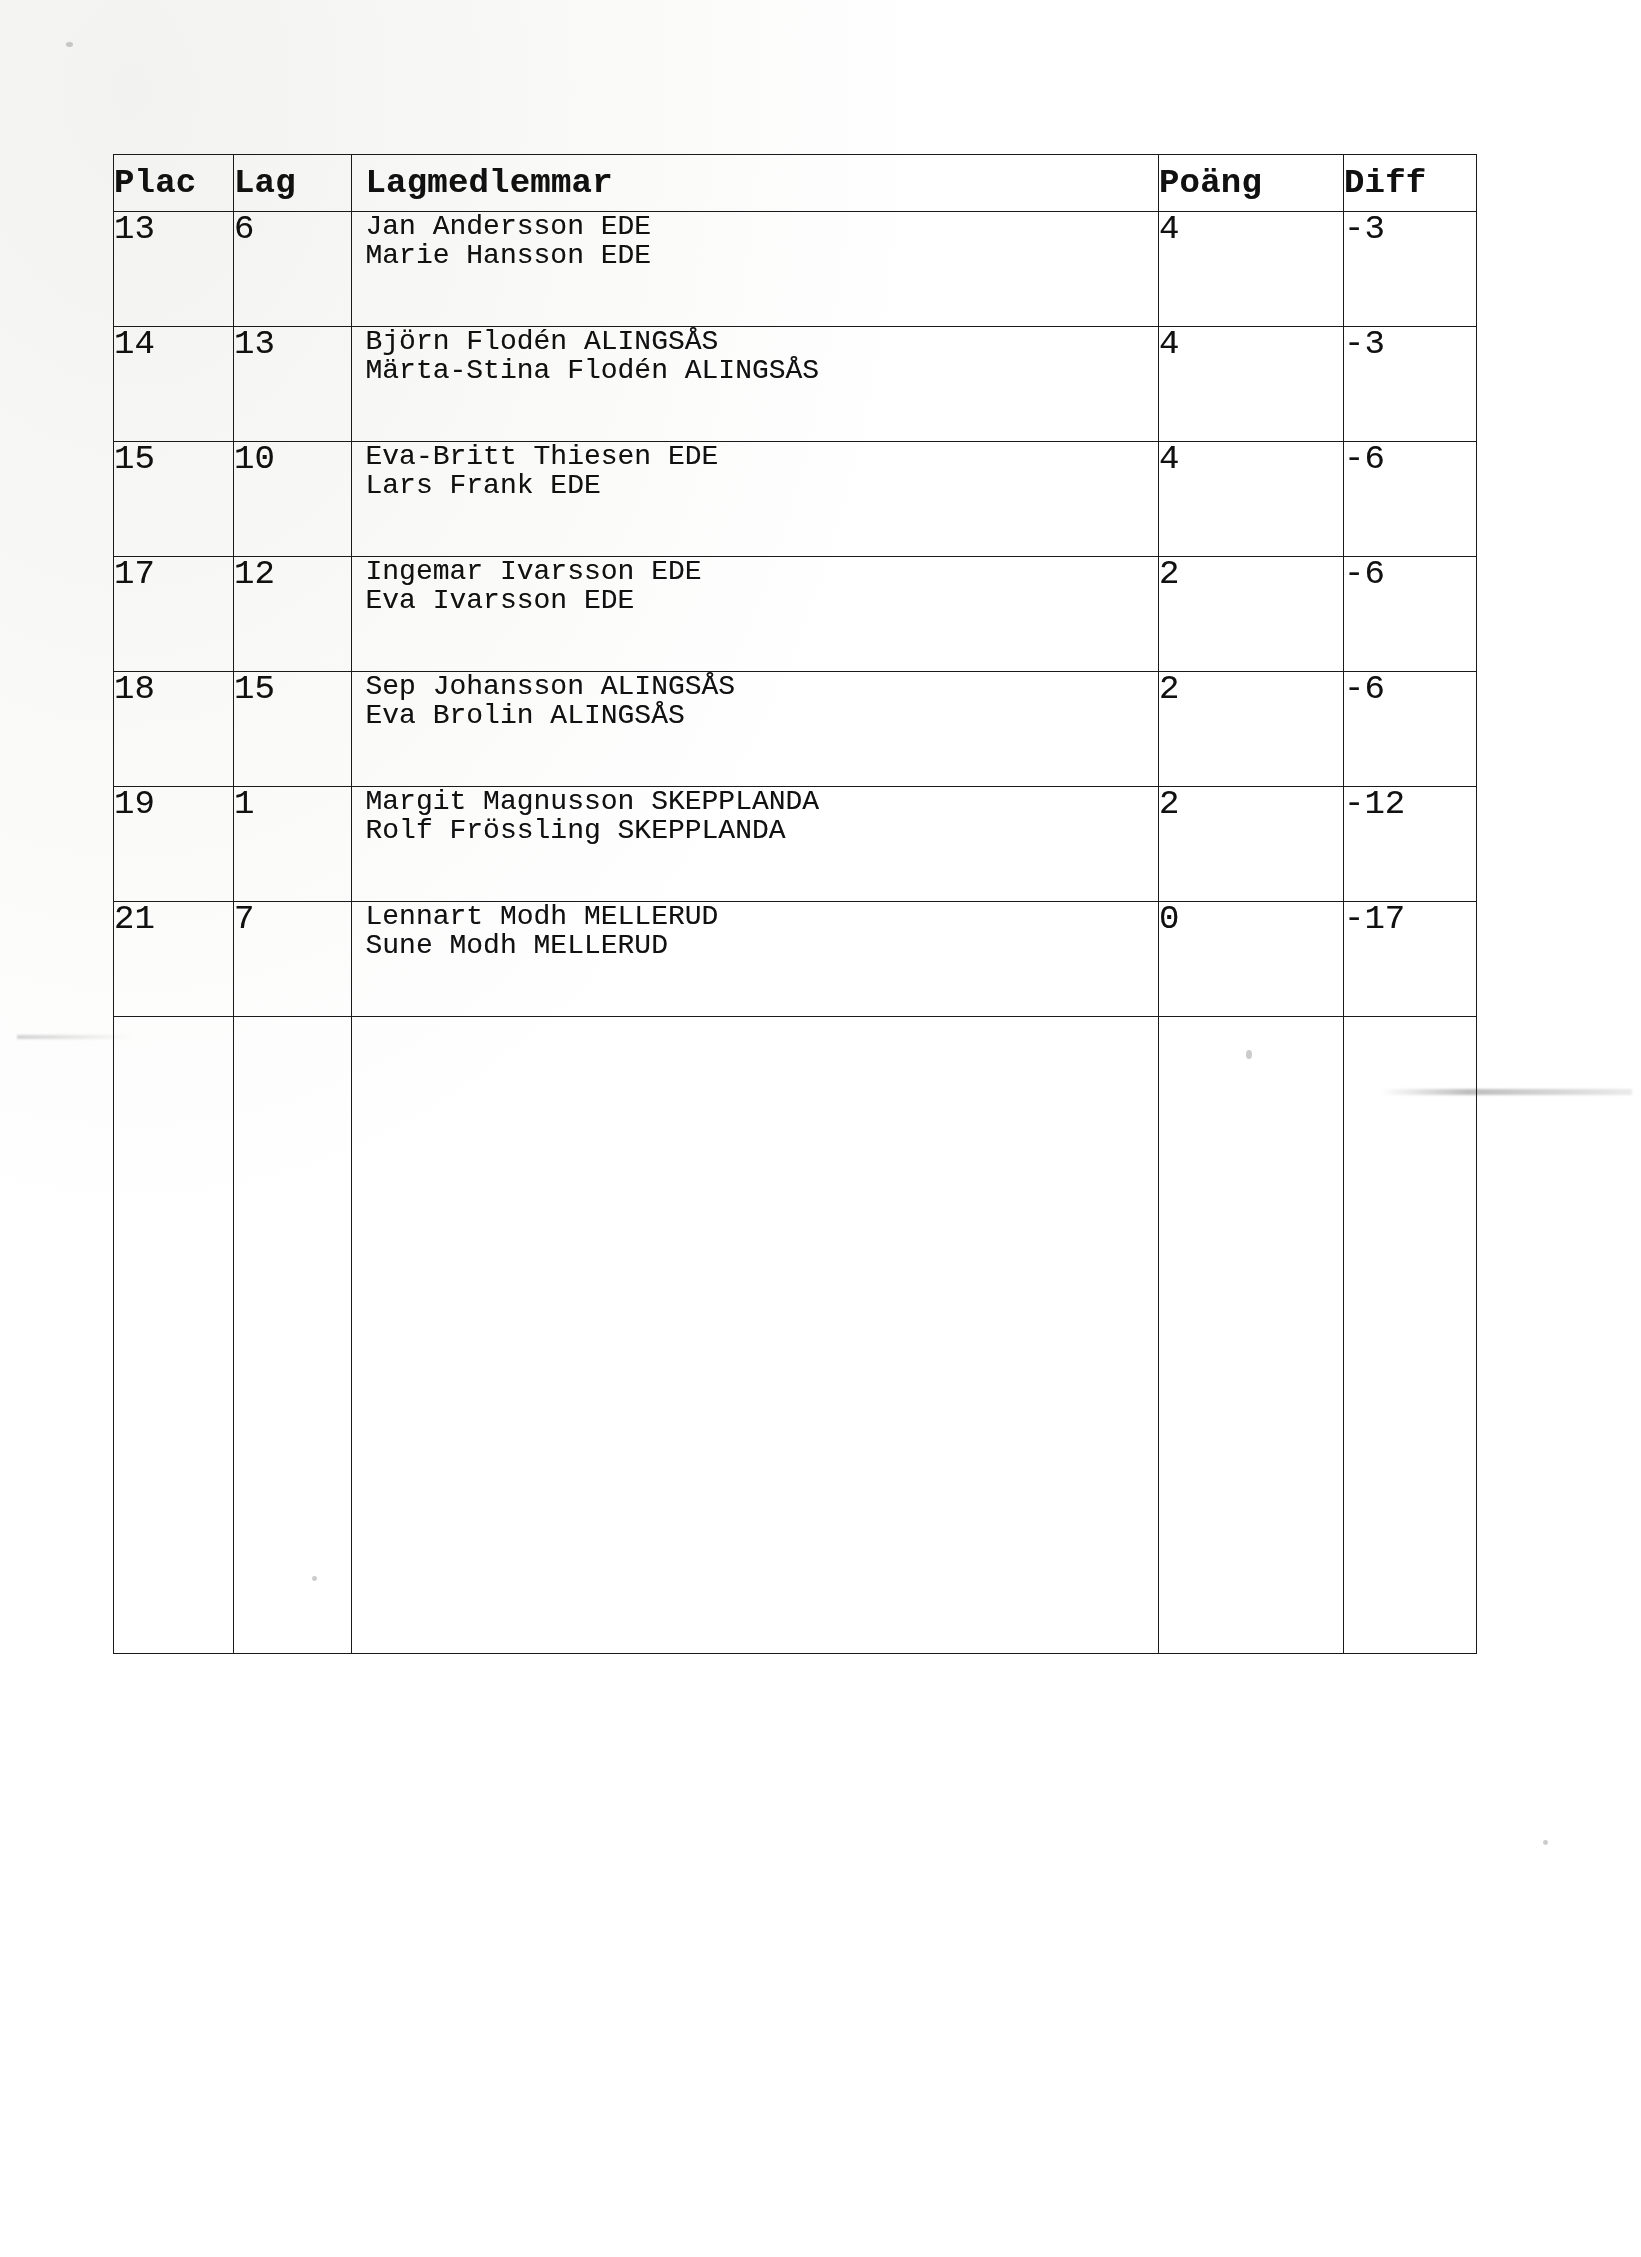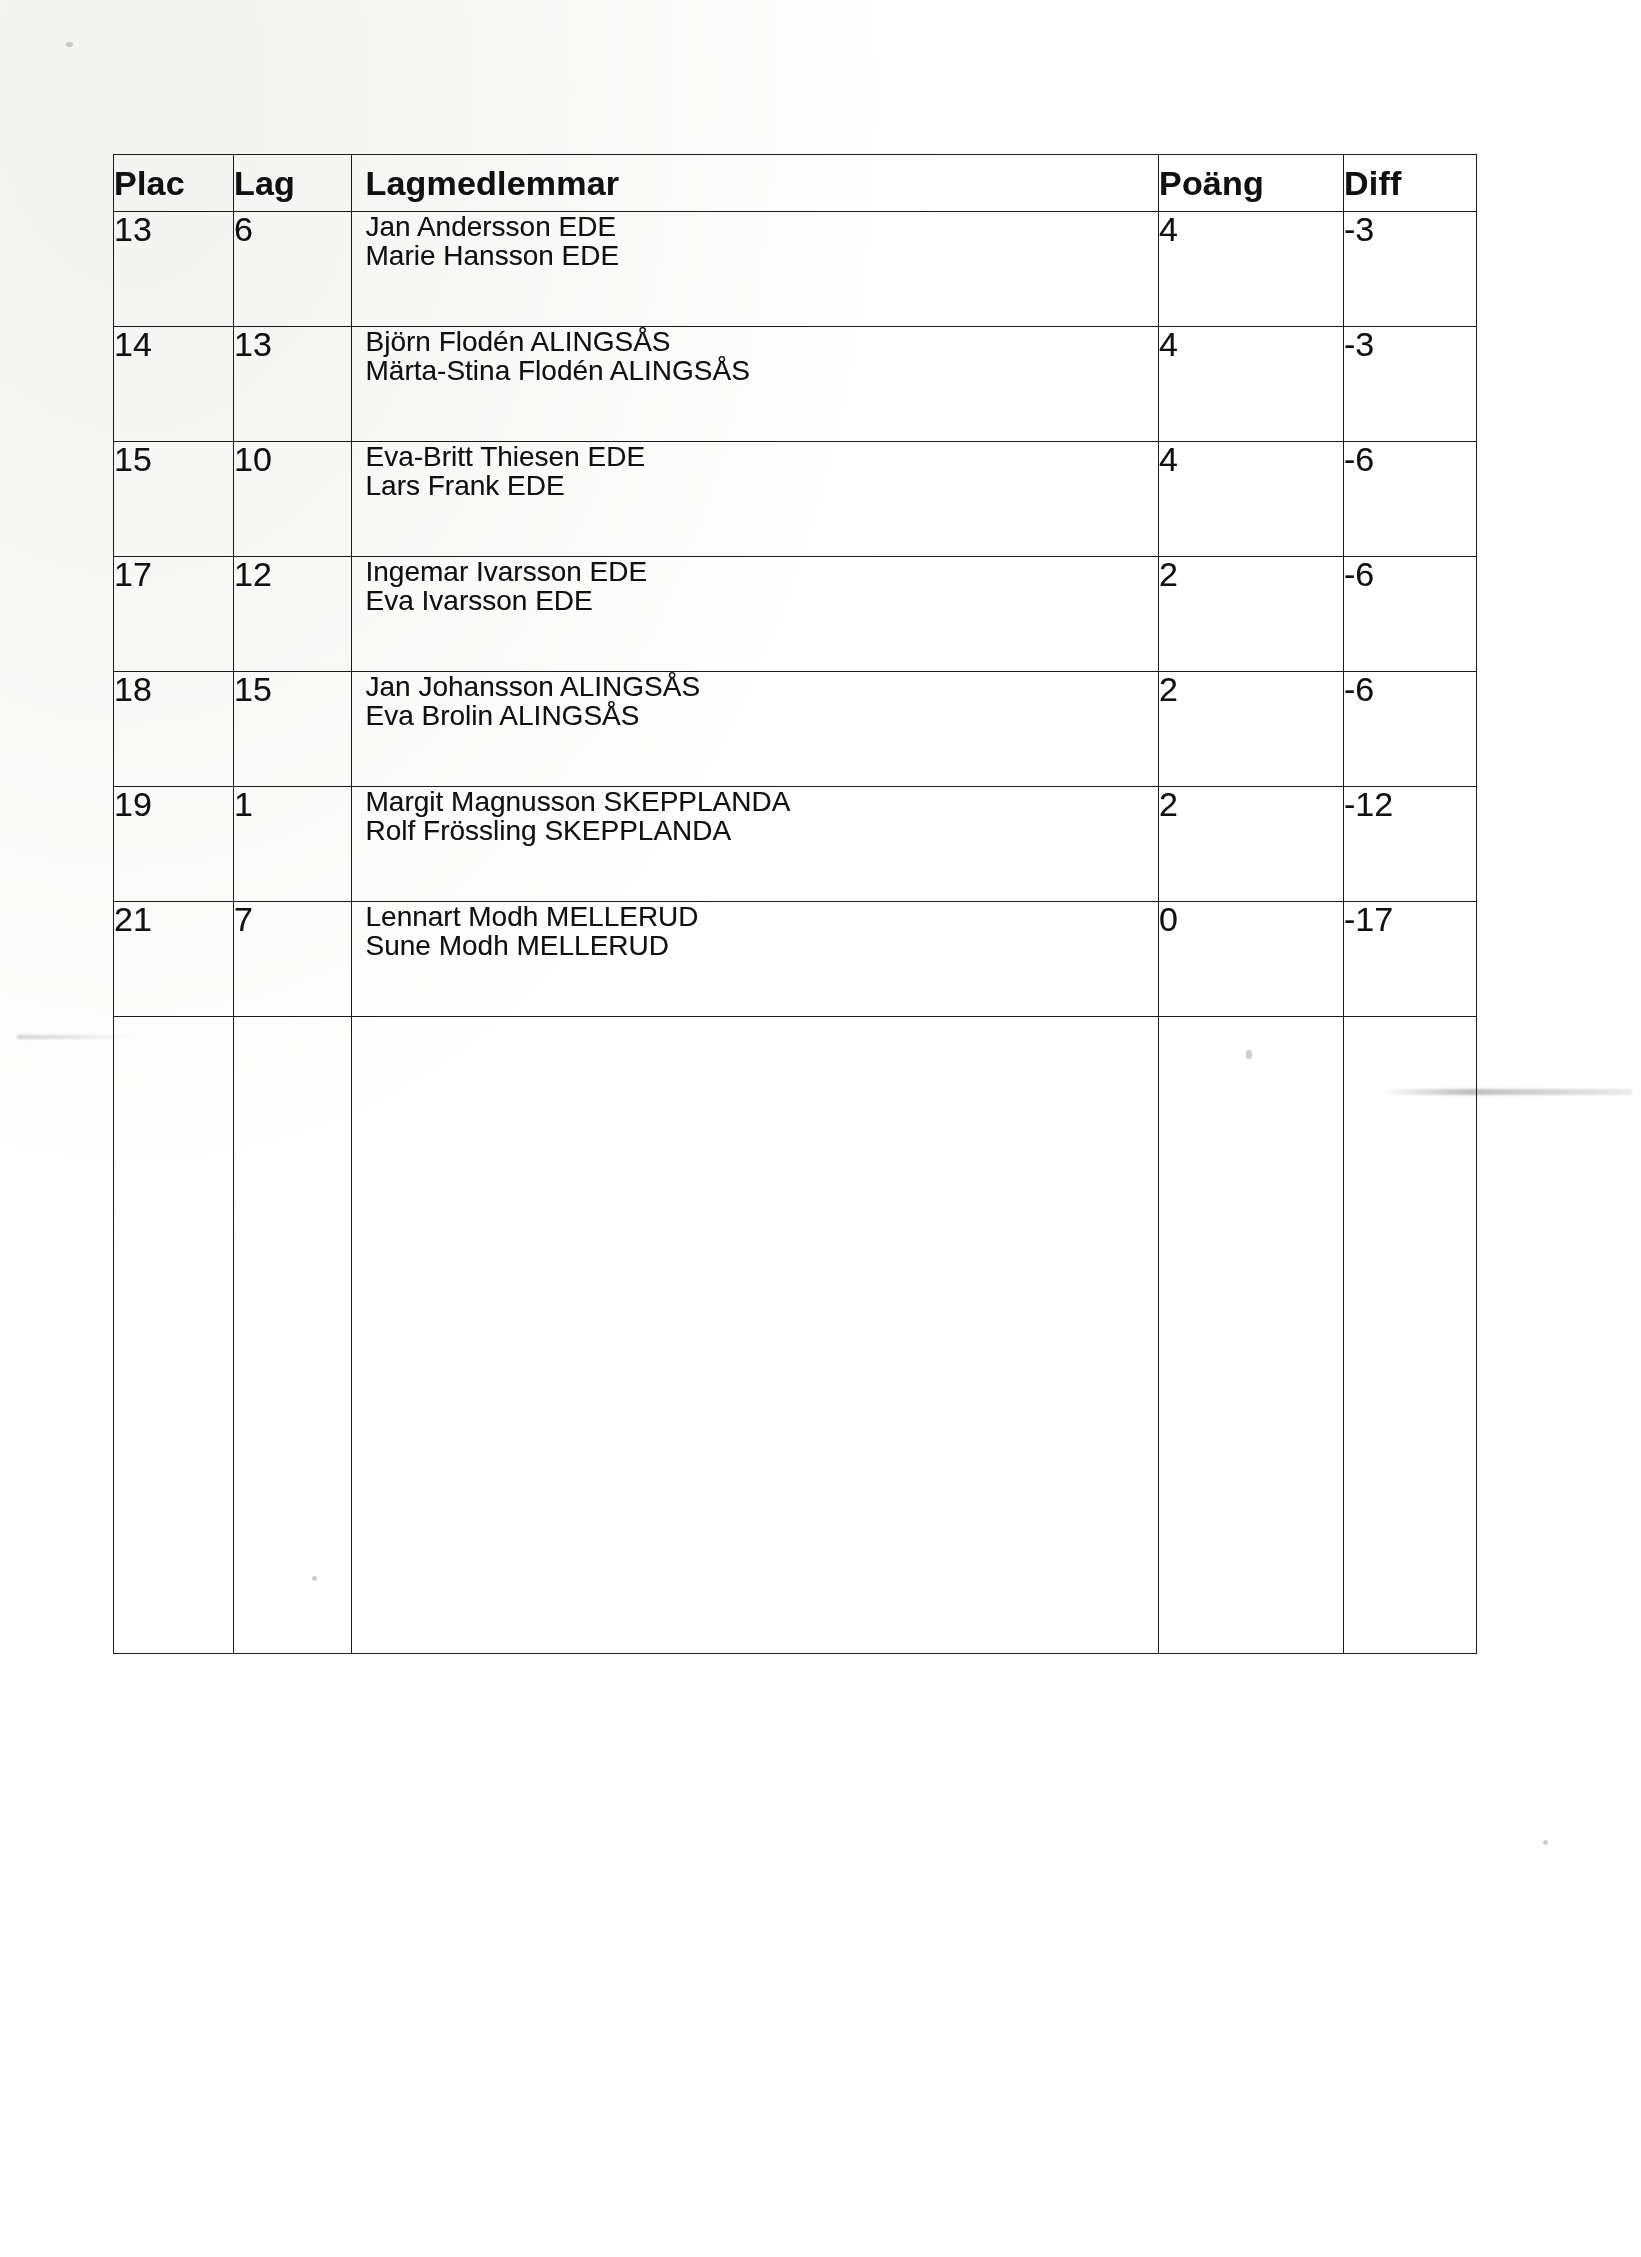--- a/index.html
+++ b/index.html
@@ -47,20 +47,21 @@
     background: #9a9a9a;
     border-radius: 50%;
     opacity: .5;
   }
 
   .table-wrap {
     position: absolute;
     left: 113px;
     top: 154px;
     width: 1363px;
+    font-family: Liberation Mono, monospace;
   }
 
   table.results {
     border-collapse: collapse;
     width: 100%;
     table-layout: fixed;
     color: #111;
   }
   table.results td, table.results th {
     border: 1.9px solid #1a1a1a;
@@ -189,21 +190,21 @@
             <span class="name-line second">Eva Ivarsson EDE</span>
           </td>
           <td class="cell num ink-soft">2</td>
           <td class="cell num ink-soft">-6</td>
         </tr>
 
         <tr>
           <td class="cell num ink-soft">18</td>
           <td class="cell num ink-soft">15</td>
           <td class="cell names ink-soft">
-            <span class="name-line">Jan Johansson ALINGSÅS</span>
+            <span class="name-line">Sep Johansson ALINGSÅS</span>
             <span class="name-line second">Eva Brolin ALINGSÅS</span>
           </td>
           <td class="cell num ink-soft">2</td>
           <td class="cell num ink-soft">-6</td>
         </tr>
 
         <tr>
           <td class="cell num ink-soft">19</td>
           <td class="cell num ink-soft">1</td>
           <td class="cell names ink-soft">

